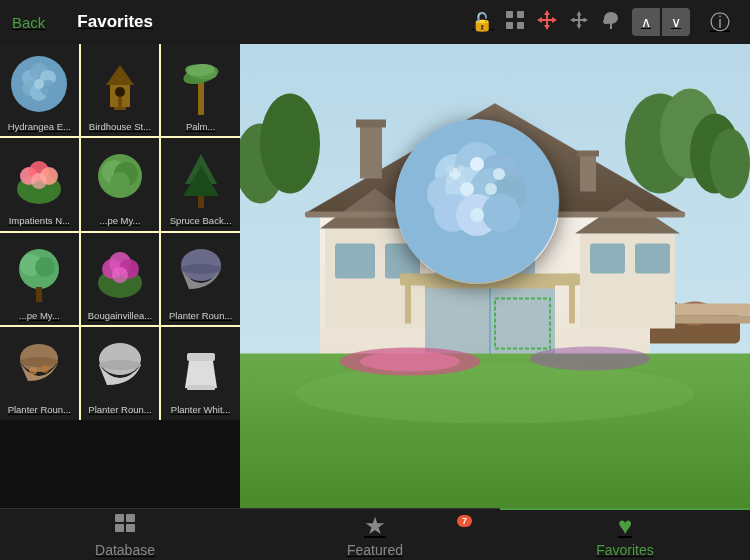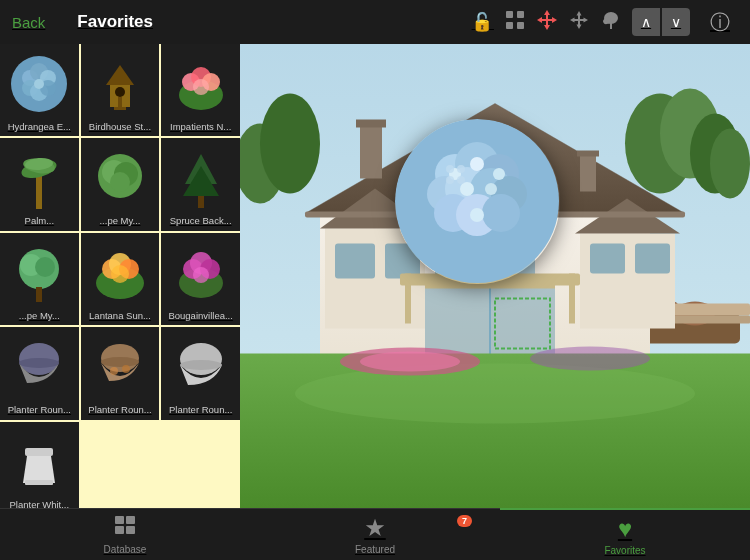--- a/index.html
+++ b/index.html
@@ -35,21 +35,21 @@
 
     
     .main-content { flex: 1; position: relative; overflow: hidden; }
 
     
     .bottom-bar { display: flex; align-items: stretch; }
     .bottom-tab { flex: 1; display: flex; flex-direction: column; align-items: center; justify-content: center; cursor: pointer; border-top: 1px solid #333; position: relative; }
     .bottom-tab.active { border-top: 2px solid #4a9e3f; }
     .bottom-tab-icon { font-size: 22px; color: #888; margin-bottom: 2px; }
     .bottom-tab.active .bottom-tab-icon { color: #4a9e3f; }
-    .bottom-tab-label { font-size: 10px; color: #888; }
+    .bottom-tab-label { font-size: 14px; color: #888; }
     .bottom-tab.active .bottom-tab-label { color: #4a9e3f; }
     .badge { position: absolute; top: 6px; right: 28px; background: #e53; color: #fff; border-radius: 10px; font-size: 9px; padding: 1px 5px; font-weight: bold; }
 
     
     .hydrangea-popup { 
       position: absolute; 
       left: 155px; 
       top: 75px; 
       width: 165px; 
       height: 165px; 
@@ -151,45 +151,45 @@
               <rect x="32" y="47" width="4" height="10" fill="#6b4a0a"></rect>
               <rect x="28" y="57" width="12" height="3" fill="#6b4a0a"></rect>
             </svg>
           </div>
           <div class="grid-item-label">Birdhouse St...</div>
         </div>
 
         <div class="grid-item">
           <div class="grid-item-img">
             <svg width="68" height="68" viewBox="0 0 68 68">
+              <rect x="31" y="30" width="6" height="35" fill="#8b6914"></rect>
+              <ellipse cx="34" cy="25" rx="18" ry="8" fill="#4a8a3a" transform="rotate(-15 34 25)"></ellipse>
+              <ellipse cx="34" cy="22" rx="16" ry="7" fill="#5a9a4a" transform="rotate(10 34 22)"></ellipse>
+              <ellipse cx="34" cy="20" rx="14" ry="6" fill="#6aaa5a" transform="rotate(-5 34 20)"></ellipse>
+            </svg>
+          </div>
+          <div class="grid-item-label">Palm...</div>
+        </div>
+
+        <div class="grid-item">
+          <div class="grid-item-img">
+            <svg width="68" height="68" viewBox="0 0 68 68">
               <ellipse cx="34" cy="45" rx="22" ry="15" fill="#3a7a2a"></ellipse>
               <circle cx="24" cy="32" r="9" fill="#ff8899" opacity="0.9"></circle>
               <circle cx="34" cy="27" r="10" fill="#ff6677" opacity="0.85"></circle>
               <circle cx="44" cy="32" r="9" fill="#ff9988" opacity="0.9"></circle>
               <circle cx="34" cy="37" r="8" fill="#ffaaaa" opacity="0.7"></circle>
             </svg>
           </div>
           <div class="grid-item-label">Impatients N...</div>
         </div>
 
         <div class="grid-item">
           <div class="grid-item-img">
             <svg width="68" height="68" viewBox="0 0 68 68">
-              <rect x="31" y="30" width="6" height="35" fill="#8b6914"></rect>
-              <ellipse cx="34" cy="25" rx="18" ry="8" fill="#4a8a3a" transform="rotate(-15 34 25)"></ellipse>
-              <ellipse cx="34" cy="22" rx="16" ry="7" fill="#5a9a4a" transform="rotate(10 34 22)"></ellipse>
-              <ellipse cx="34" cy="20" rx="14" ry="6" fill="#6aaa5a" transform="rotate(-5 34 20)"></ellipse>
-            </svg>
-          </div>
-          <div class="grid-item-label">Palm...</div>
-        </div>
-
-        <div class="grid-item">
-          <div class="grid-item-img">
-            <svg width="68" height="68" viewBox="0 0 68 68">
               <circle cx="34" cy="32" r="22" fill="#5a9a4a"></circle>
               <circle cx="28" cy="28" r="12" fill="#6aaa5a"></circle>
               <circle cx="40" cy="30" r="12" fill="#4a8a3a"></circle>
               <circle cx="34" cy="38" r="10" fill="#5a9a4a"></circle>
             </svg>
           </div>
           <div class="grid-item-label">...pe My...</div>
         </div>
 
         <div class="grid-item">
@@ -209,32 +209,20 @@
             <svg width="68" height="68" viewBox="0 0 68 68">
               <circle cx="34" cy="30" r="20" fill="#5aaa6a"></circle>
               <circle cx="26" cy="26" r="11" fill="#6abb7a"></circle>
               <circle cx="40" cy="28" r="10" fill="#4a9a5a"></circle>
               <rect x="31" y="48" width="6" height="15" fill="#5a3a0a"></rect>
             </svg>
           </div>
           <div class="grid-item-label">...pe My...</div>
         </div>
 
-        <div class="grid-item">
-          <div class="grid-item-img">
-            <svg width="68" height="68" viewBox="0 0 68 68">
-              <ellipse cx="34" cy="44" rx="24" ry="16" fill="#3a7a2a"></ellipse>
-              <circle cx="26" cy="30" r="10" fill="#ffaa44" opacity="0.9"></circle>
-              <circle cx="34" cy="25" r="11" fill="#ffcc55" opacity="0.85"></circle>
-              <circle cx="43" cy="30" r="10" fill="#ff8833" opacity="0.9"></circle>
-              <circle cx="34" cy="35" r="9" fill="#ffbb33" opacity="0.7"></circle>
-            </svg>
-          </div>
-          <div class="grid-item-label">Lantana Sun...</div>
-        </div>
 
         <div class="grid-item">
           <div class="grid-item-img">
             <svg width="68" height="68" viewBox="0 0 68 68">
               <ellipse cx="34" cy="44" rx="22" ry="15" fill="#3a6a2a"></ellipse>
               <circle cx="26" cy="30" r="10" fill="#cc44aa" opacity="0.9"></circle>
               <circle cx="34" cy="24" r="11" fill="#dd55bb" opacity="0.85"></circle>
               <circle cx="43" cy="30" r="10" fill="#bb3399" opacity="0.9"></circle>
               <circle cx="34" cy="36" r="8" fill="#ee66cc" opacity="0.7"></circle>
             </svg>

